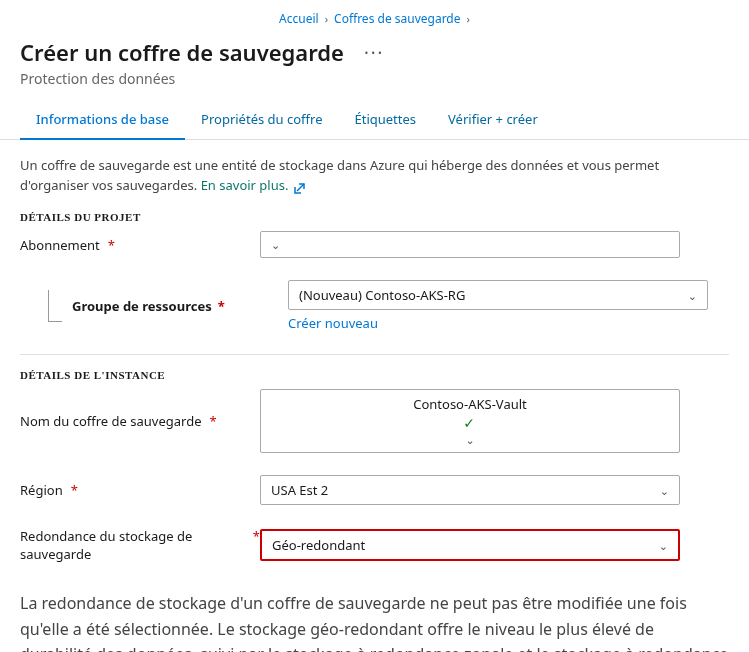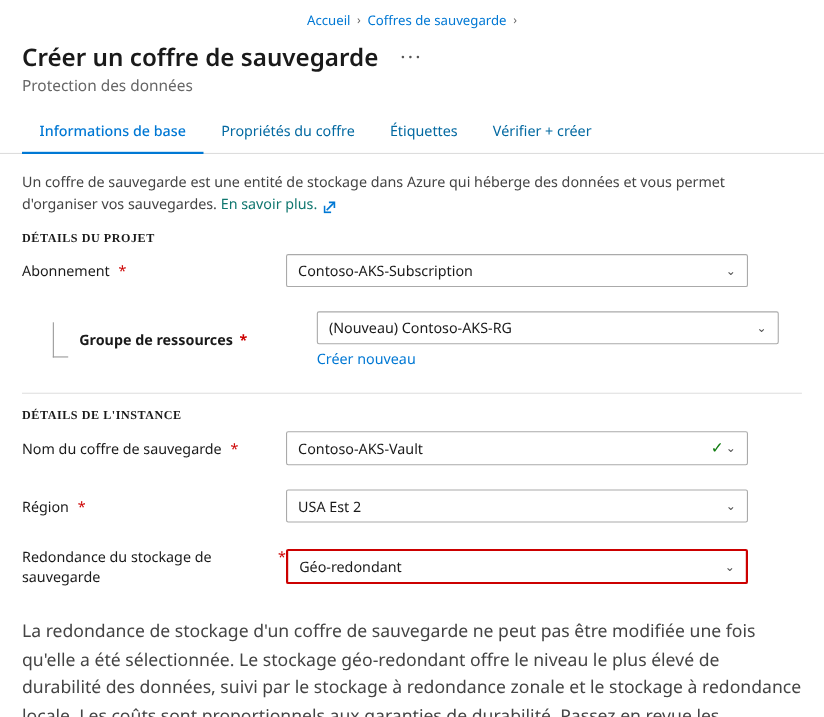--- a/index.html
+++ b/index.html
@@ -165,20 +165,21 @@
       font-size: 13px;
       color: #1a1a1a;
       width: 100%;
       max-width: 420px;
     }
     .dropdown.highlighted {
       border: 2px solid #c00;
     }
     .dropdown.validated {
       border: 1px solid #aaa;
+      flex-direction: column;
     }
     .dropdown-chevron {
       font-size: 11px;
       color: #555;
       flex-shrink: 0;
     }
     .dropdown-check {
       color: #107c10;
       font-size: 14px;
       margin-right: 2px;
@@ -299,23 +300,20 @@
 
   <div class="section-title">DÉTAILS DU PROJET</div>
 
   <div class="field-row">
     <div class="field-label-col">
       <span class="field-label">Abonnement</span>
       <span class="field-required">*</span>
     </div>
     <div class="field-input-col">
       <div class="dropdown">
-        <div class="dropdown-value-row">
-          <span>Contoso-AKS-Subscription</span>
-        </div>
         <span class="dropdown-chevron">⌄</span>
       </div>
     </div>
   </div>
 
   <div class="field-row indent-row">
     <div class="field-label-col">
       <div class="indent-bracket">
         <div class="bracket-line"></div>
         <div style="display:flex;align-items:center;gap:4px;font-weight:bold;">

